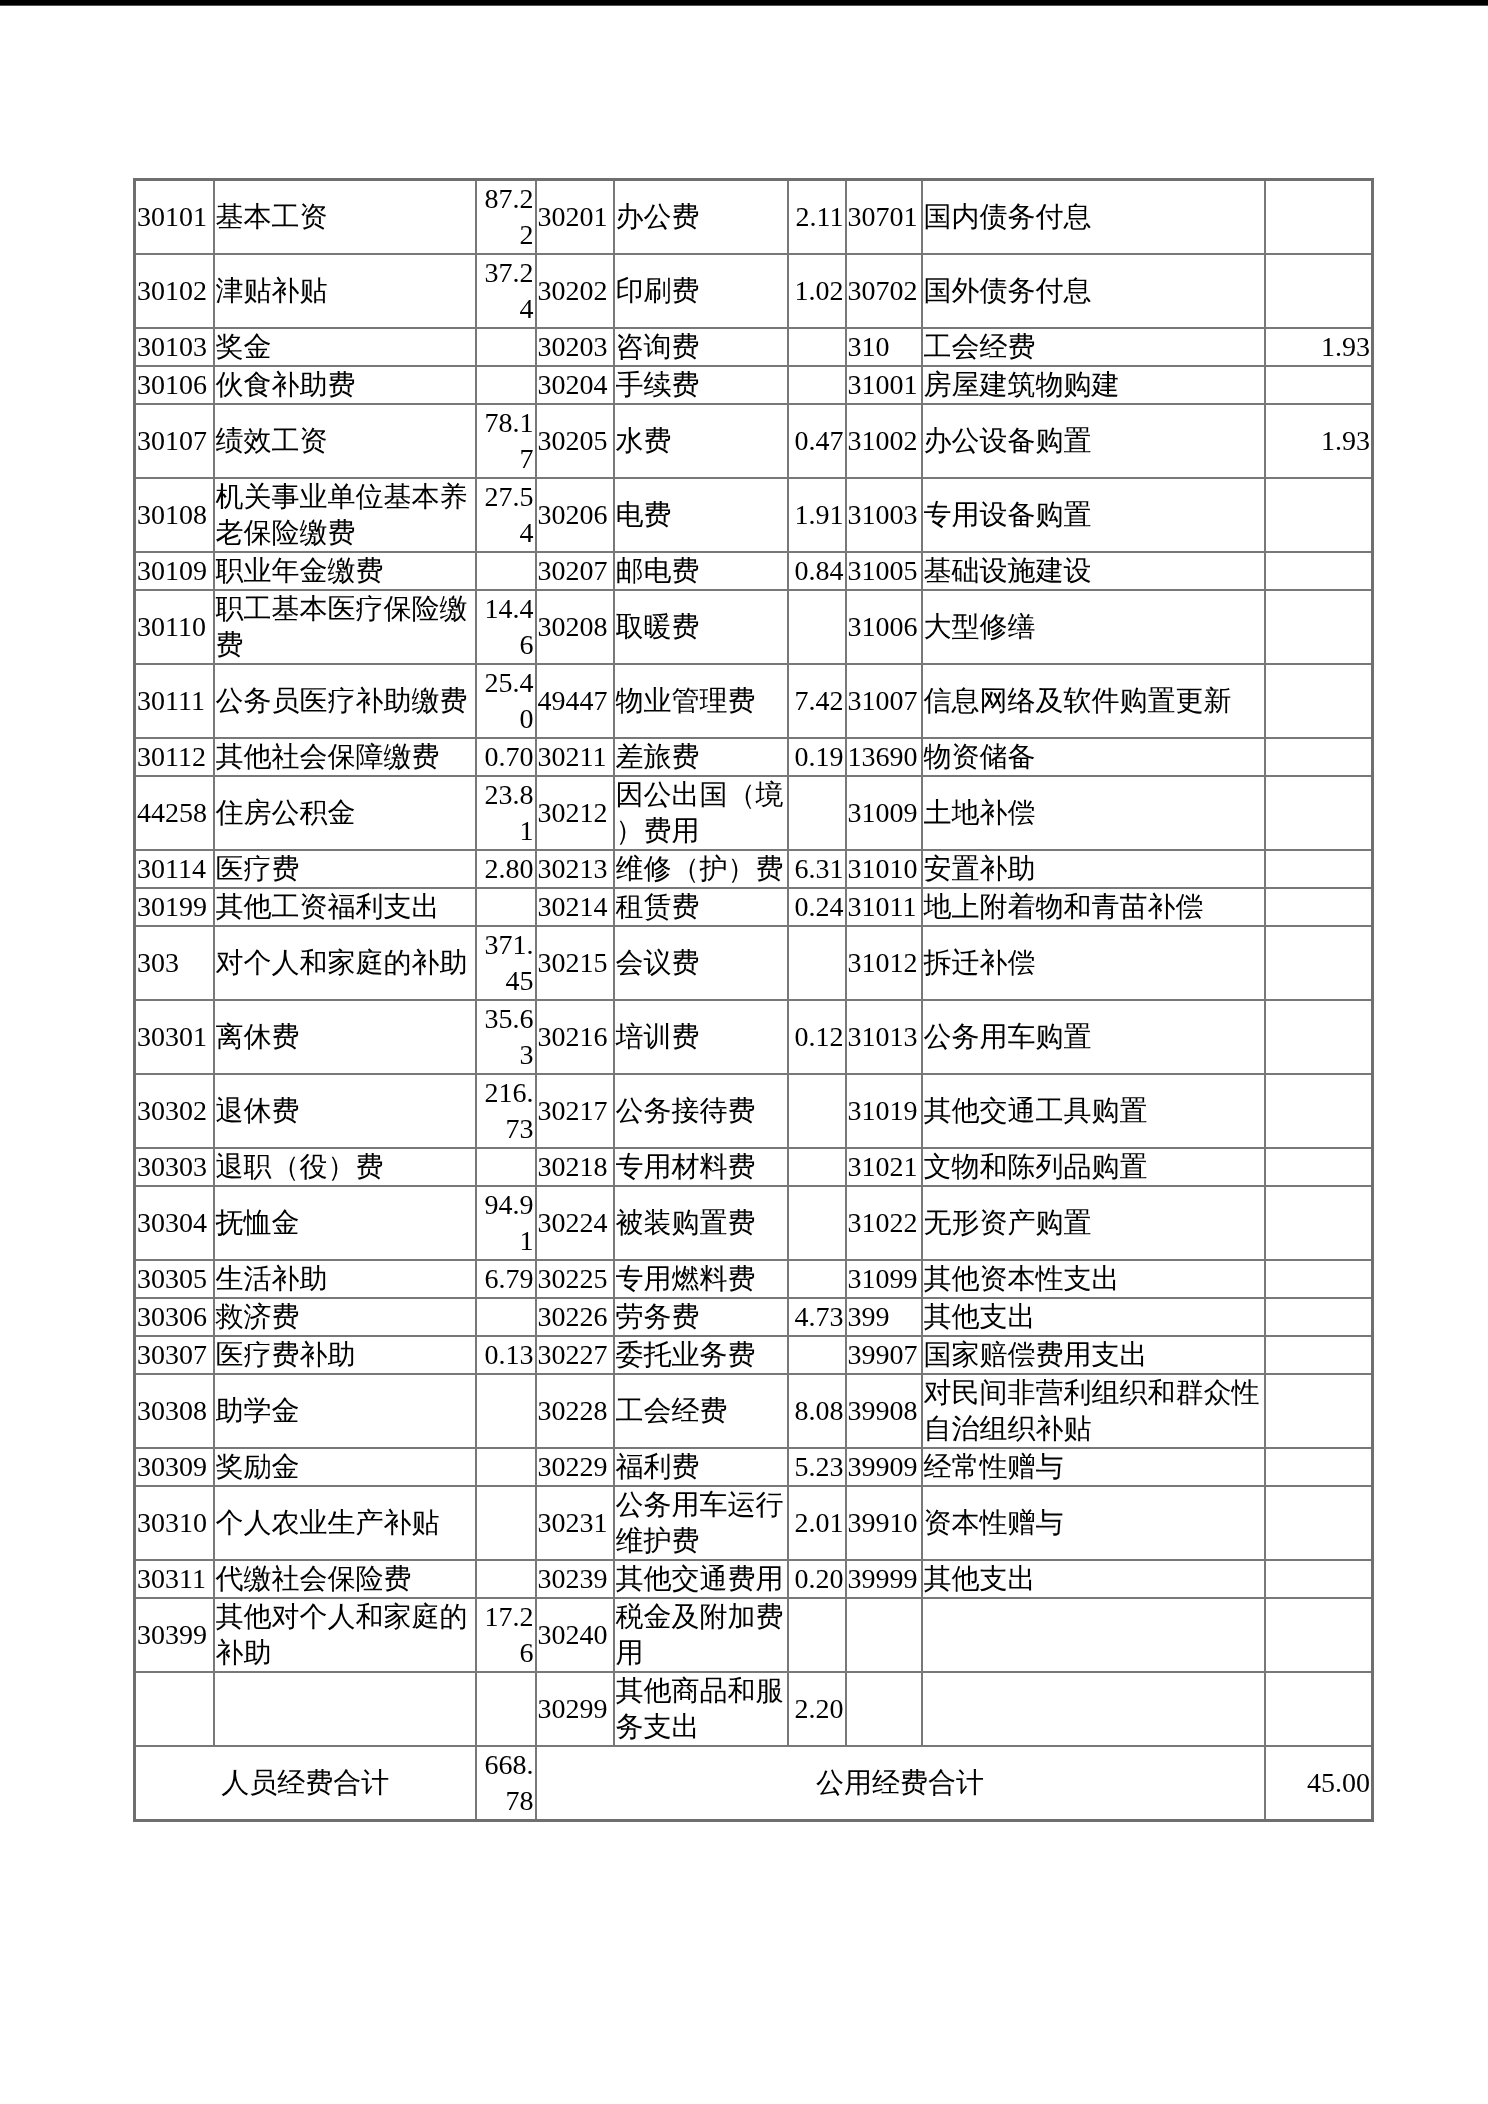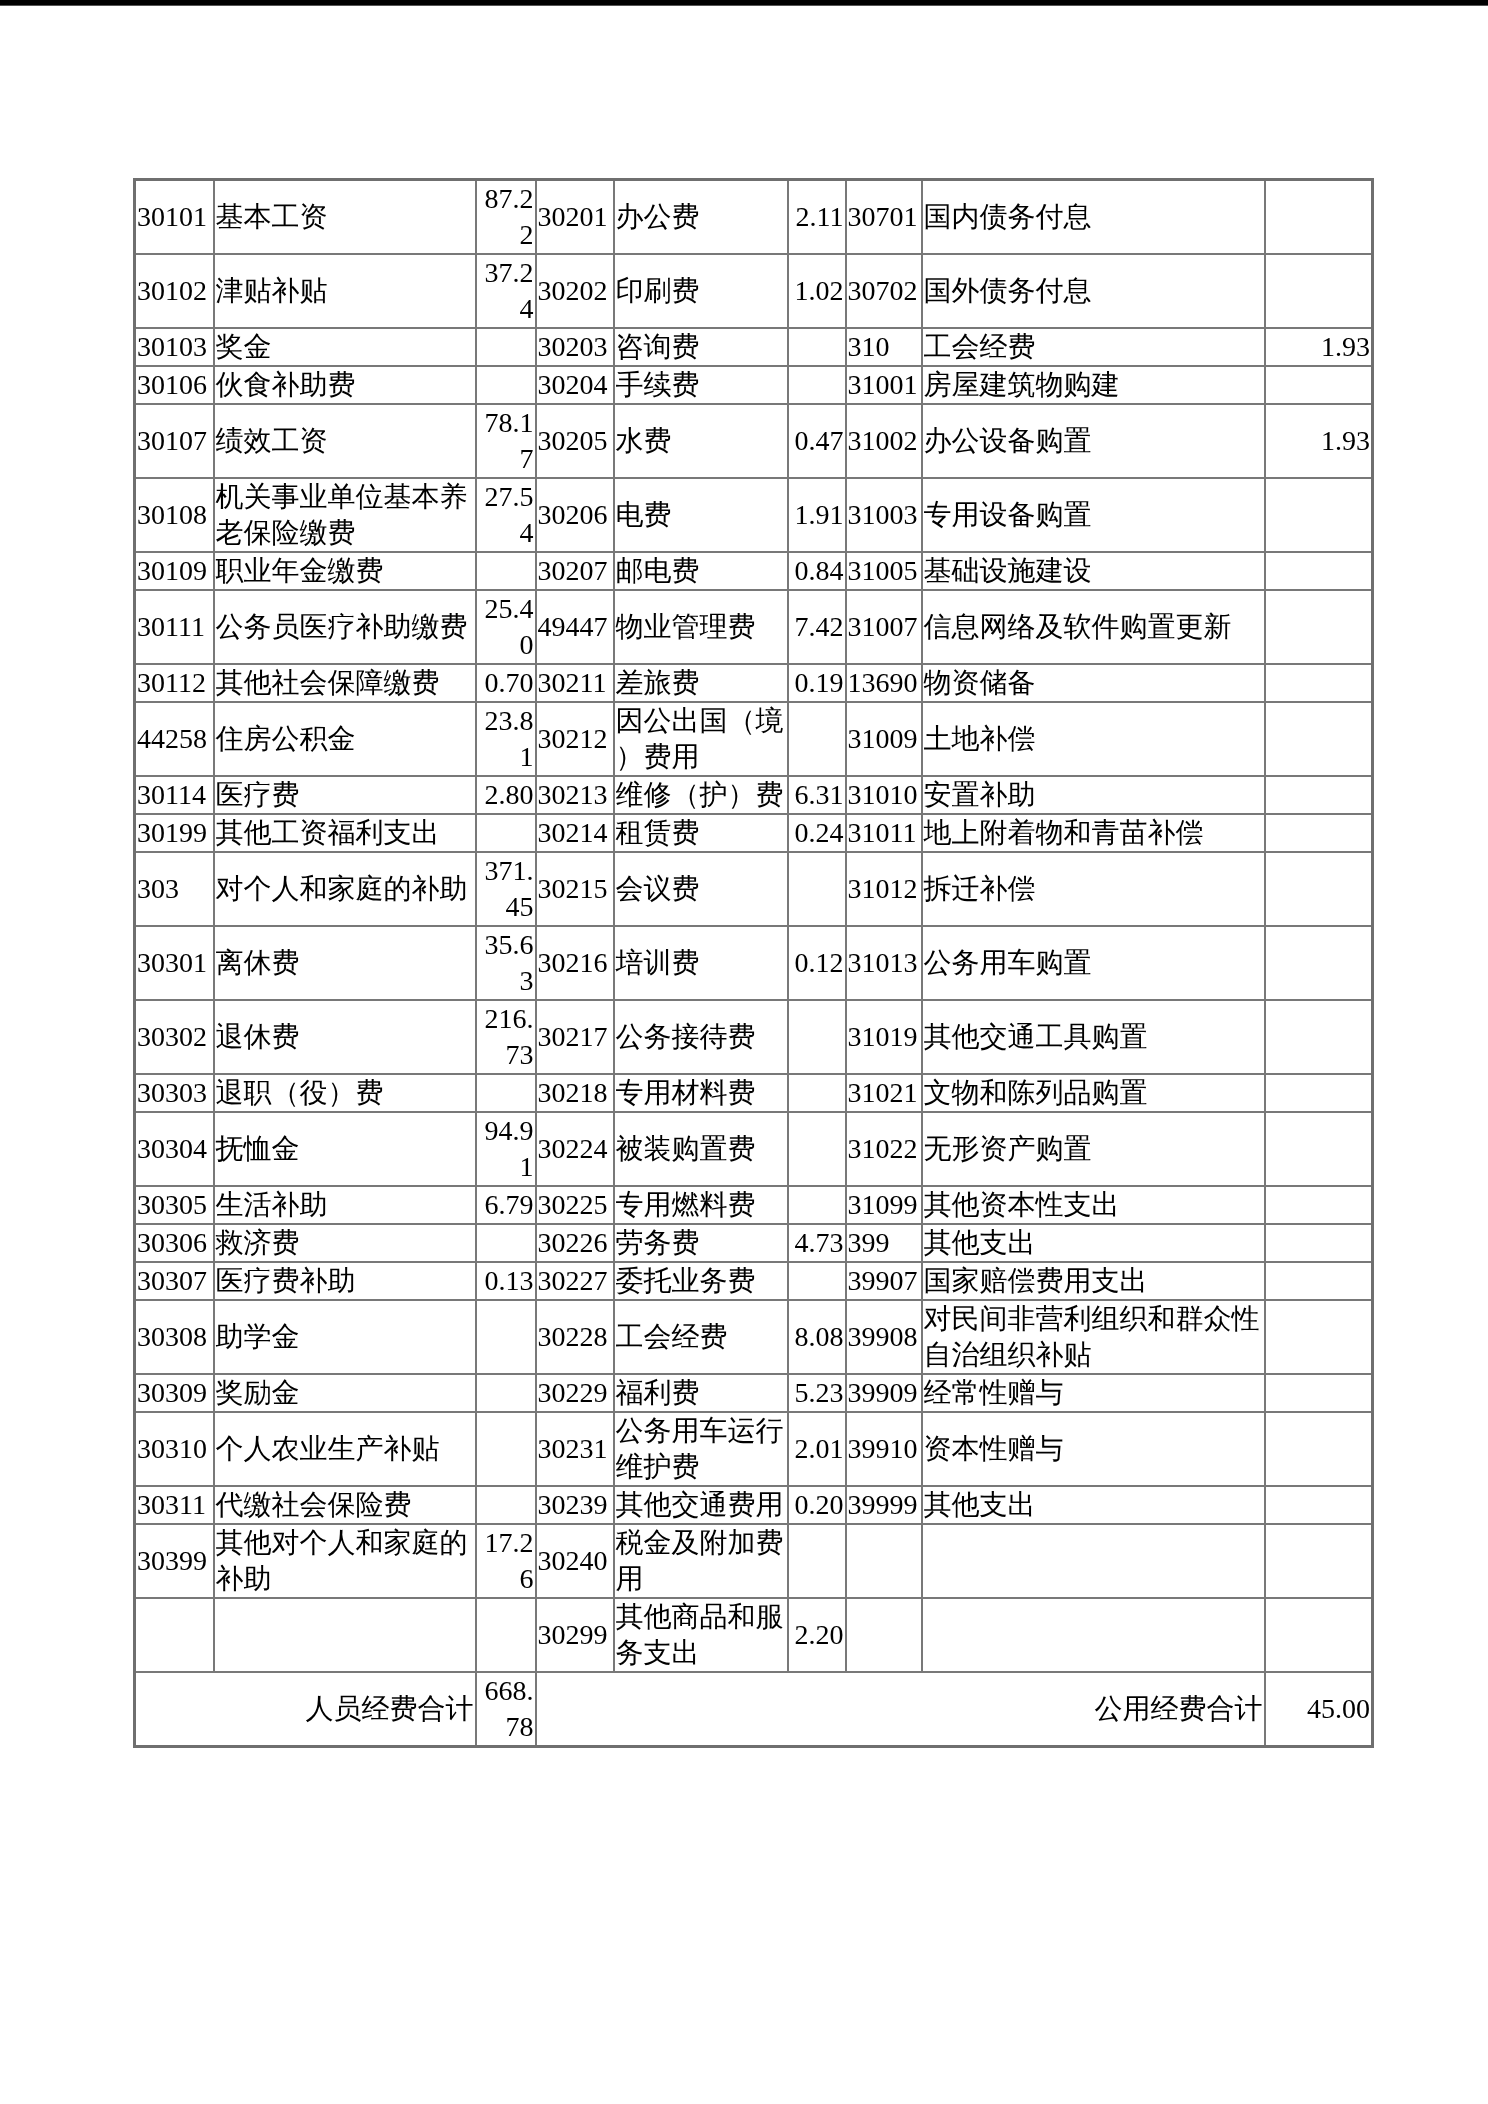--- a/index.html
+++ b/index.html
@@ -38,21 +38,21 @@
     font-size: 28px;
     line-height: 36px;
     vertical-align: middle;
     overflow: hidden;
     word-break: break-all;
     line-break: anywhere;
   }
   td.code { text-align: left; }
   td.name { text-align: left; }
   td.val  { text-align: right; }
-  td.center { text-align: right; }
+  td.center { text-align: center; }
 </style>
 </head>
 <body>
 
 <div class="topbar"></div>
 
 <table class="budget">
   <colgroup>
     <col style="width:79px">
     <col style="width:262px">
@@ -136,20 +136,31 @@
         <td class="name">职业年金缴费</td>
         <td class="val"></td>
         <td class="code">30207</td>
         <td class="name">邮电费</td>
         <td class="val">0.84</td>
         <td class="code">31005</td>
         <td class="name">基础设施建设</td>
         <td class="val"></td>
       </tr>
       <tr>
+        <td class="code">30110</td>
+        <td class="name">职工基本医疗保险缴费</td>
+        <td class="val">14.46</td>
+        <td class="code">30208</td>
+        <td class="name">取暖费</td>
+        <td class="val"></td>
+        <td class="code">31006</td>
+        <td class="name">大型修缮</td>
+        <td class="val"></td>
+      </tr>
+      <tr>
         <td class="code">30111</td>
         <td class="name">公务员医疗补助缴费</td>
         <td class="val">25.40</td>
         <td class="code">49447</td>
         <td class="name">物业管理费</td>
         <td class="val">7.42</td>
         <td class="code">31007</td>
         <td class="name">信息网络及软件购置更新</td>
         <td class="val"></td>
       </tr>

